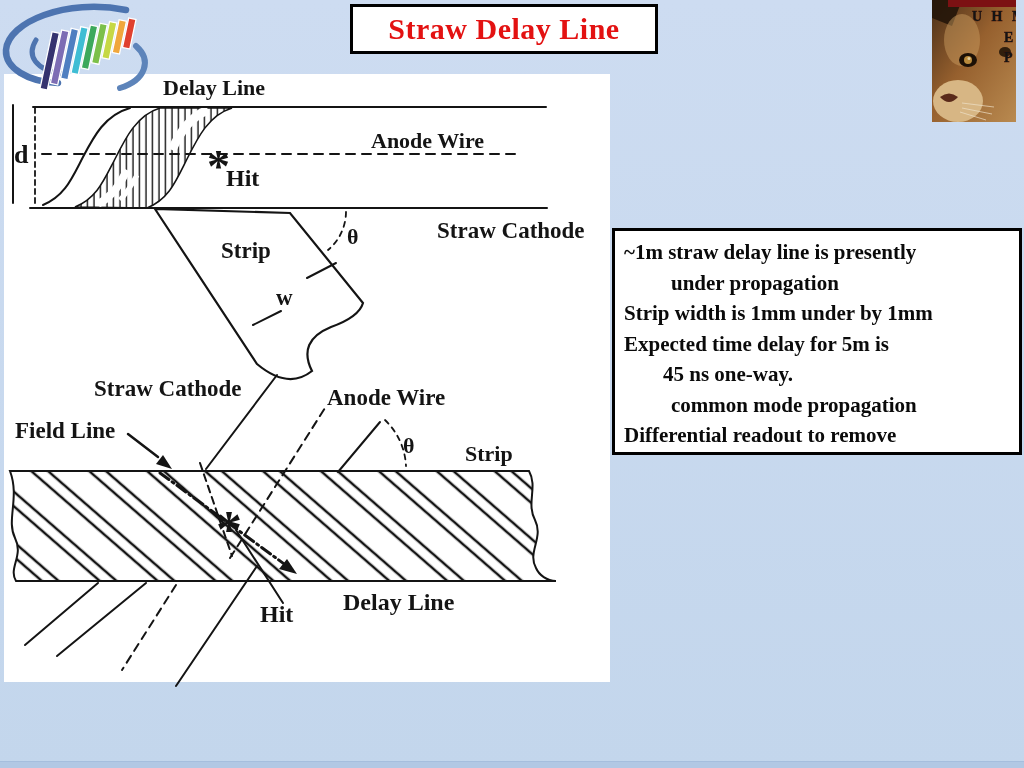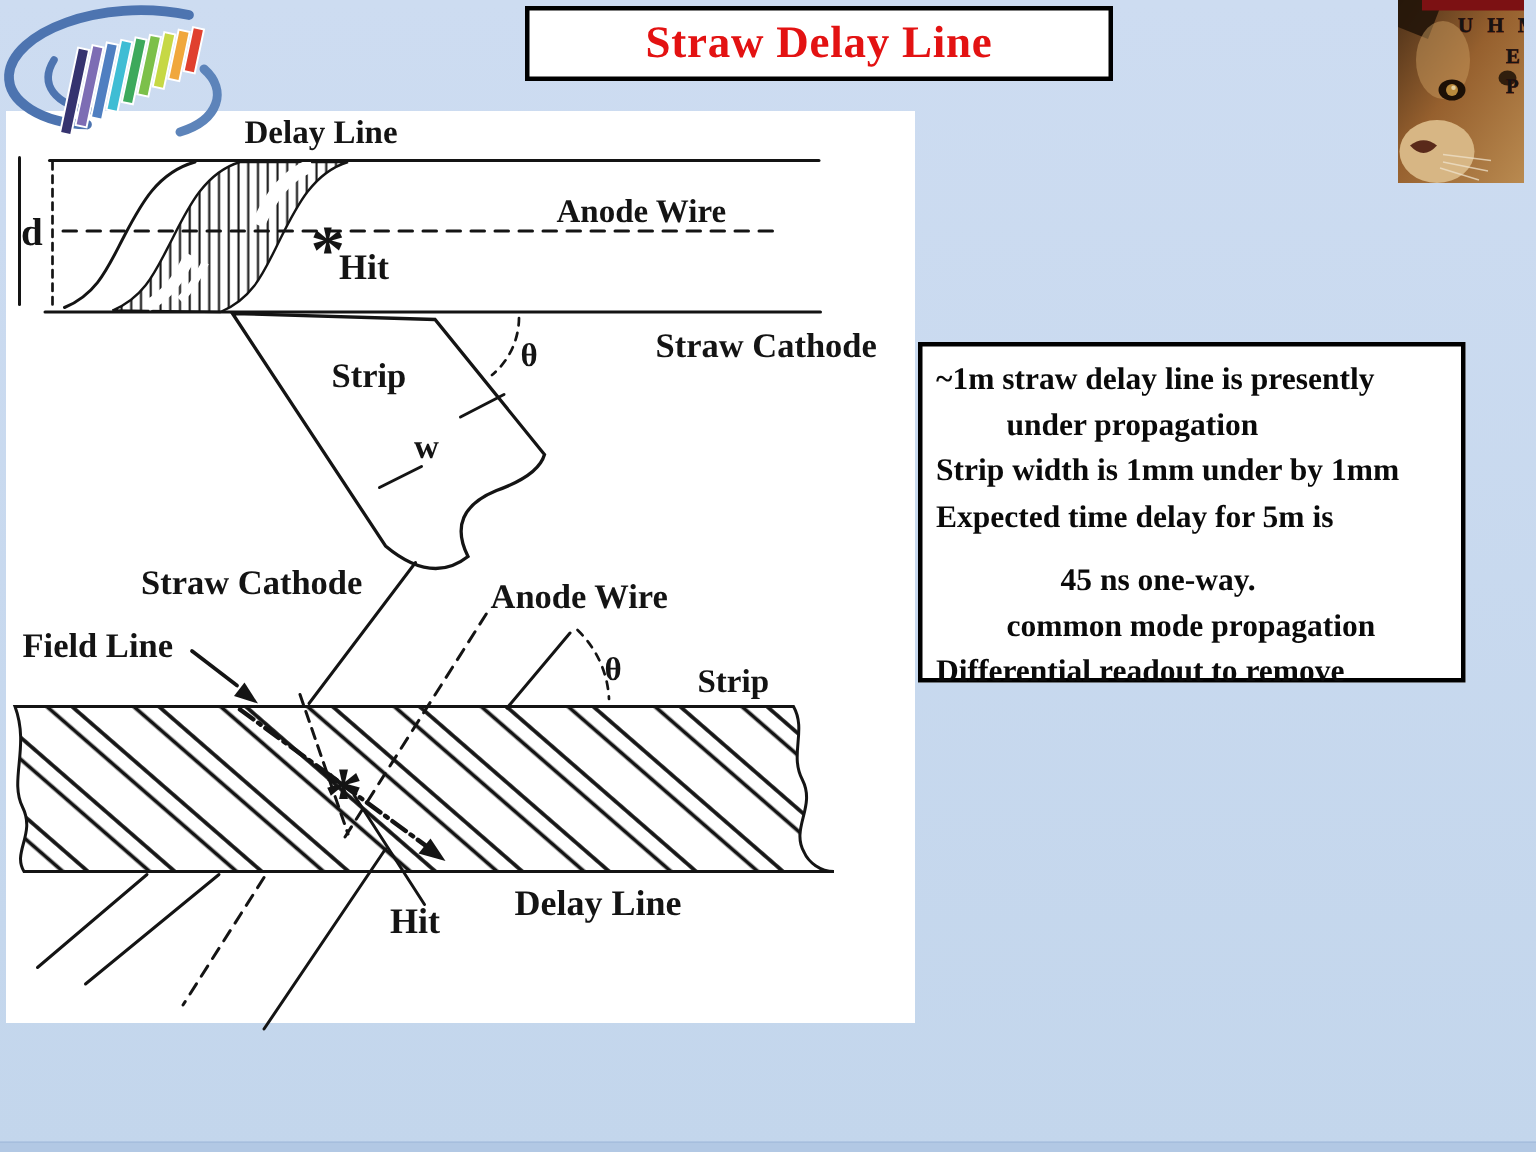--- a/index.html
+++ b/index.html
@@ -3,30 +3,30 @@
 <meta charset="utf-8">
 <style>
   html,body{margin:0;padding:0;background:#9fb4cf;}
   .stage{position:relative;width:1024px;height:768px;overflow:hidden;
          background:linear-gradient(180deg,var(--bg-top,#cddcf1) 0%,var(--bg-bottom,#c3d6ec) 100%);
          font-family:"Liberation Serif","DejaVu Serif",serif;}
   .bottom-bar{position:absolute;left:0;bottom:0;width:1024px;height:6px;
               background:var(--bottom-bar,#b2c8e4);border-top:1px solid #a6bedd;z-index:2;}
   svg.diagram{position:absolute;left:0;top:0;z-index:1;}
   svg text{font-family:"Liberation Serif","DejaVu Serif",serif;font-weight:bold;fill:#141414;}
-  .title-box{position:absolute;left:350px;top:4px;width:392px;height:50px;box-sizing:border-box;
+  .title-box{position:absolute;left:350px;top:4px;width:308px;height:50px;box-sizing:border-box;
              background:#fff;border:3px solid #000;z-index:5;
              display:flex;align-items:center;justify-content:center;}
   .title-box span{color:var(--title-red,#e31212);font-weight:bold;font-size:30px;letter-spacing:.5px;}
-  .notes{position:absolute;left:612px;top:228px;width:365px;height:227px;box-sizing:border-box;
+  .notes{position:absolute;left:612px;top:228px;width:410px;height:227px;box-sizing:border-box;
          background:#fff;border:3px solid #000;z-index:5;padding-top:6px;}
   .nl{font-weight:bold;font-size:21px;line-height:30.5px;color:#0a0a0a;
       padding-left:9px;white-space:nowrap;}
   .nl.ind1{padding-left:56px;}
-  .nl.ind2{padding-left:92px;margin-top:12px;}
+  .nl.ind2{padding-left:48px;}
   .books-logo{position:absolute;left:0;top:0;z-index:6;}
   .cougar{position:absolute;left:932px;top:0;width:84px;height:122px;z-index:6;}
 </style>
 </head>
 <body>
 
 <div class="stage">
 
   <svg class="diagram" width="1024" height="768" viewBox="0 0 1024 768">
     <defs>

